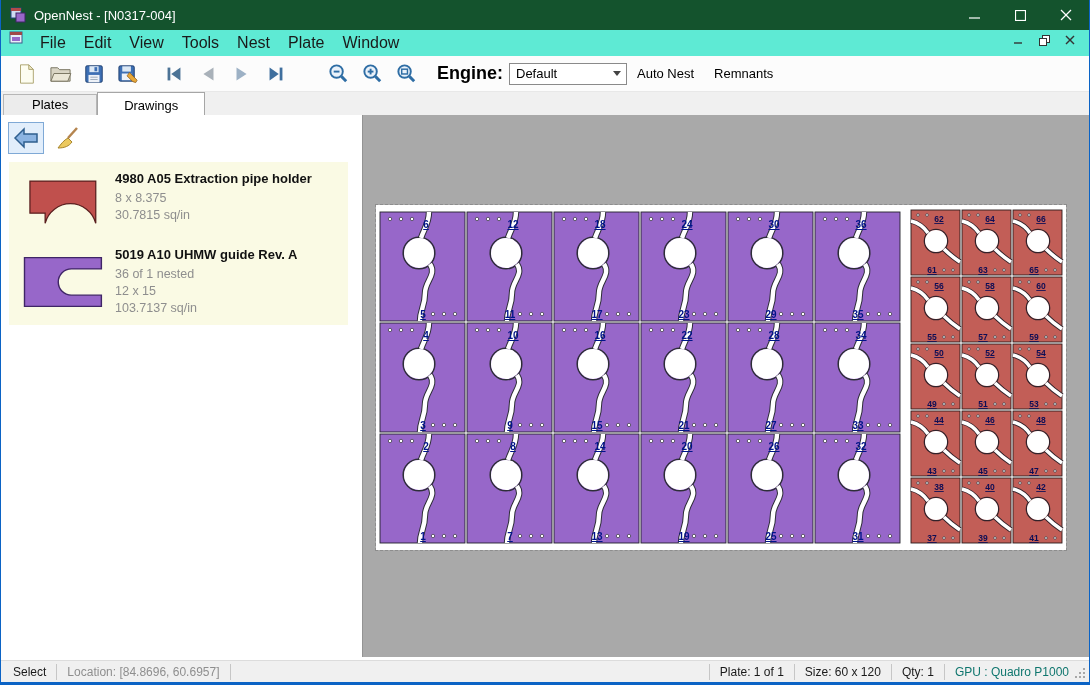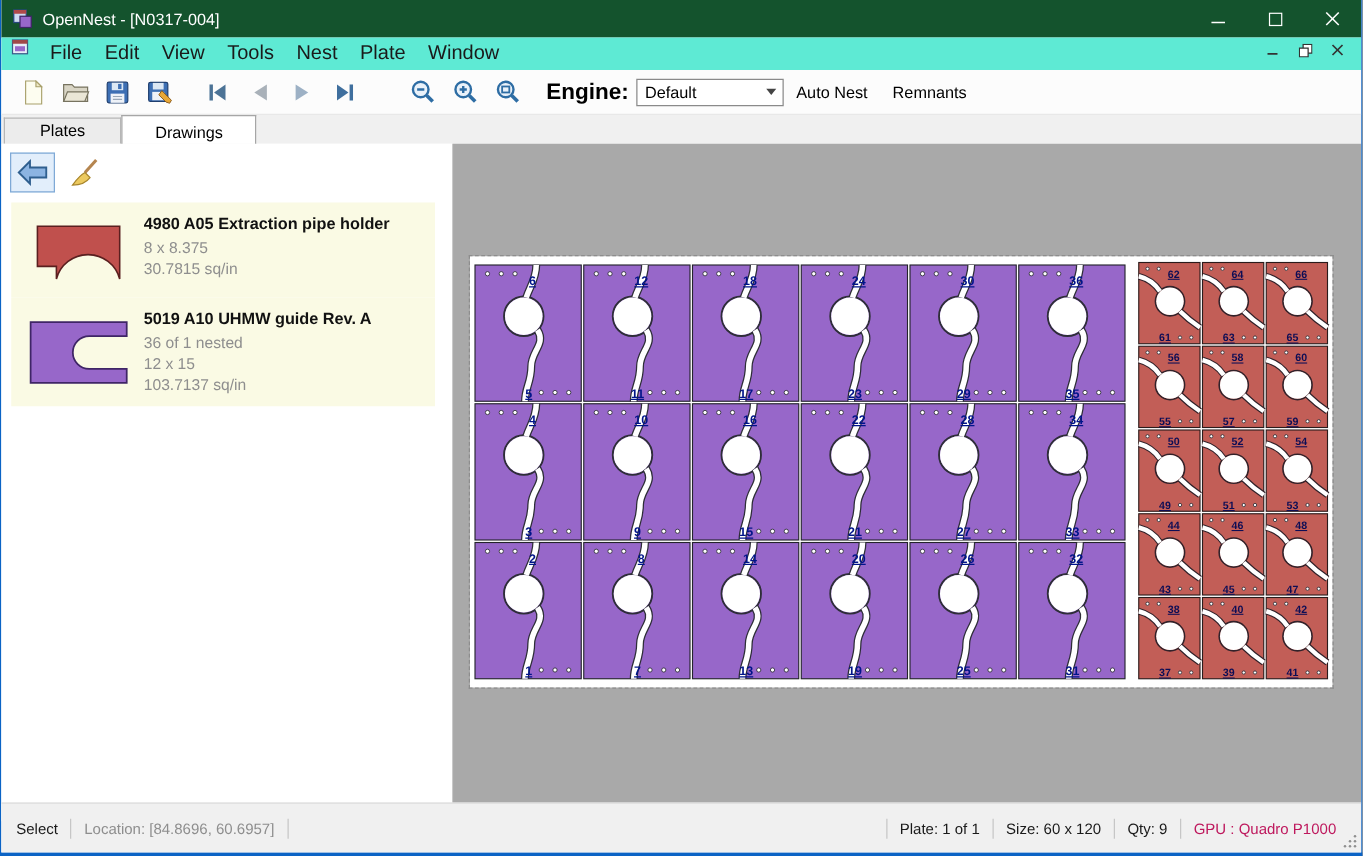--- a/index.html
+++ b/index.html
@@ -39,25 +39,25 @@
   .drawitem{display:flex;background:#fafae4;padding:6px 4px 8px}
   .thumb{width:98px;flex:none;display:flex;justify-content:center;padding-top:8px}
   .meta{padding-left:4px}
   .dtitle{font-size:13px;font-weight:bold;color:#111;padding:3px 0 4px}
   .dsub{font-size:12.5px;color:#8e8e8e;line-height:17px}
   
   .canvas{position:absolute;left:362px;top:115px;right:0;bottom:25px;background:#a9a9a9;overflow:hidden}
   .plate{position:absolute;left:13px;top:90px;width:690px;height:345px;background:#fff;outline:1px dashed #8d8d8d}
   .plate svg{display:block;margin:1px}
   
-  .statusbar{position:absolute;left:0;right:0;bottom:0;height:40px;background:#f0f0f0;border-top:1px solid #dcdcdc;display:flex;align-items:center;font-size:12px;color:#1a1a1a;padding-left:8px}
+  .statusbar{position:absolute;left:0;right:0;bottom:0;height:22px;background:#f0f0f0;border-top:1px solid #dcdcdc;display:flex;align-items:center;font-size:12px;color:#1a1a1a;padding-left:8px}
   .sb-cell{padding:0 4px;white-space:nowrap}
   .sb-sep{width:1px;height:16px;background:#c6c6c6;margin:0 6px}
   .sb-gray{color:#8e8e8e}
-  .sb-gpu{color:#be185d}
+  .sb-gpu{color:#0f766e}
   .sb-spring{flex:1}
   .grip{width:16px;height:100%;display:flex;align-items:flex-end;justify-content:flex-end;padding:0 3px 3px 0}
 </style>
 </head>
 <body>
 
 <div class="window">
 
   <div class="titlebar">
     <span class="app-icon">
@@ -801,21 +801,21 @@
     <span class="sb-cell">Select</span>
     <span class="sb-sep"></span>
     <span class="sb-cell sb-gray">Location: [84.8696, 60.6957]</span>
     <span class="sb-sep"></span>
     <span class="sb-spring"></span>
     <span class="sb-sep"></span>
     <span class="sb-cell">Plate: 1 of 1</span>
     <span class="sb-sep"></span>
     <span class="sb-cell">Size: 60 x 120</span>
     <span class="sb-sep"></span>
-    <span class="sb-cell">Qty: 9</span>
+    <span class="sb-cell">Qty: 1</span>
     <span class="sb-sep"></span>
     <span class="sb-cell sb-gpu">GPU : Quadro P1000</span>
     <span class="grip">
       <svg width="12" height="12">
         <circle cx="10" cy="10" r="1" fill="#8f8f8f"></circle>
           <circle cx="6" cy="10" r="1" fill="#8f8f8f"></circle>
         <circle cx="2" cy="10" r="1" fill="#8f8f8f"></circle>
           <circle cx="10" cy="6" r="1" fill="#8f8f8f"></circle>
         <circle cx="6" cy="6" r="1" fill="#8f8f8f"></circle>
           <circle cx="10" cy="2" r="1" fill="#8f8f8f"></circle>

